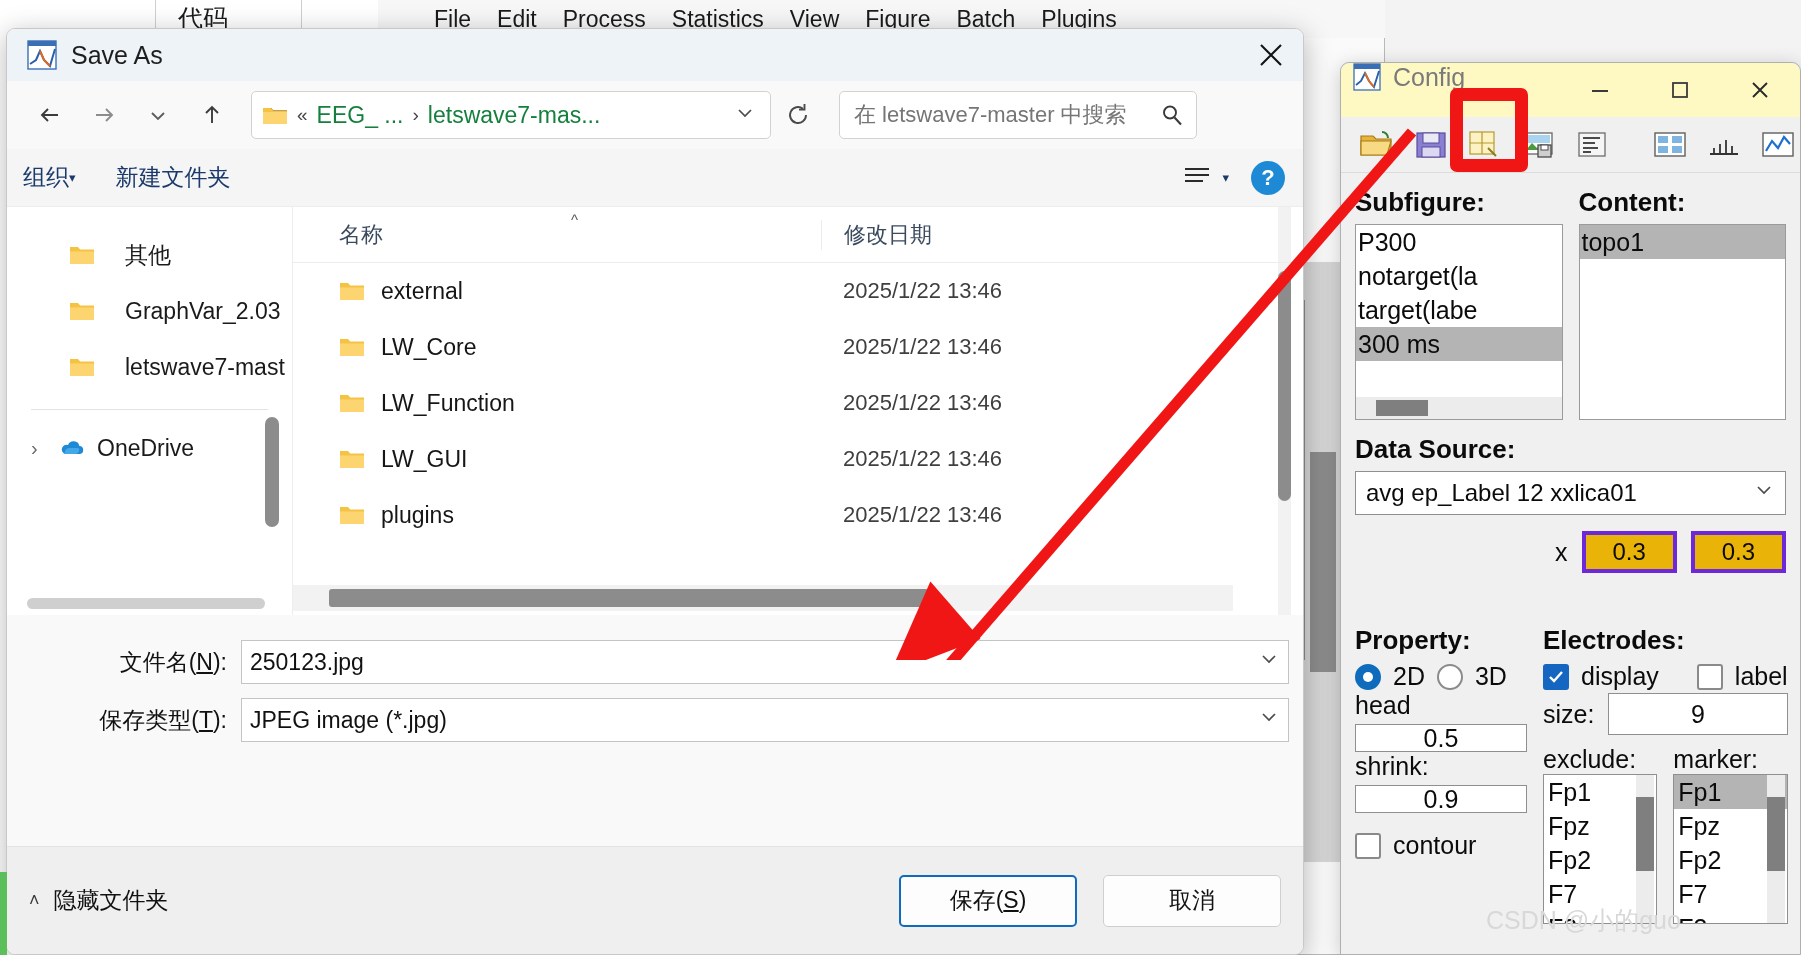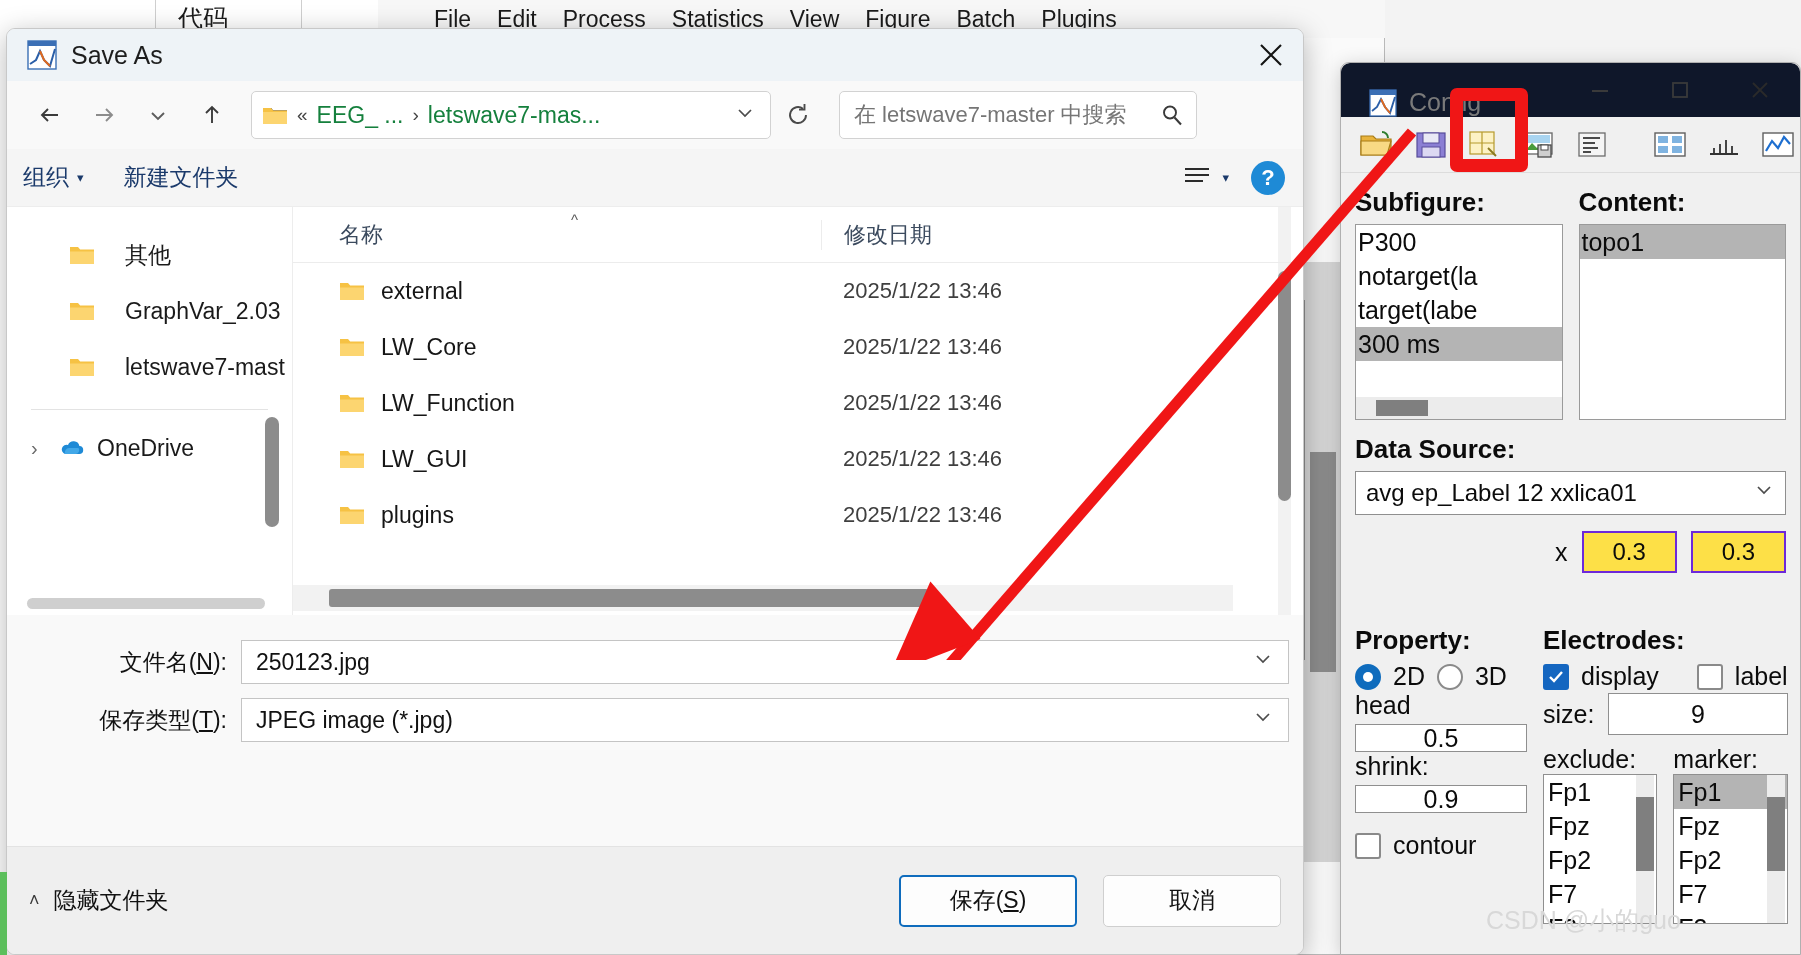--- a/index.html
+++ b/index.html
@@ -91,21 +91,21 @@
   .searchbox input{
     flex:1; border:none; outline:none; font-size:22px; color:#6d6d6d;
     font-family:"Liberation Sans", sans-serif; background:transparent;
   }
   .searchbox .mag{ width:24px; height:24px; flex:0 0 auto; }
 
   .sa-toolbar{
     height:58px; background:#f5f5f5; display:flex; align-items:center;
     padding:0 16px; position:relative; border-bottom:1px solid #ededed;
   }
-  .tb-item{ font-size:23px; color:#1b3a6b; margin-right:40px; display:flex; align-items:center; gap:8px; }
+  .tb-item{ font-size:23px; color:#1b3a6b; margin-right:40px; display:flex; align-items:center; gap:0; }
   .tb-caret{ font-size:13px; color:#1b3a6b; }
   .tb-right{ position:absolute; right:18px; display:flex; align-items:center; gap:22px; }
   .viewbtn{ display:flex; align-items:center; gap:10px; }
   .viewbtn svg{ width:30px; height:24px; }
   .helpbtn{
     width:34px; height:34px; border-radius:50%; background:#1e8ad6; color:#fff;
     display:flex; align-items:center; justify-content:center; font-size:22px; font-weight:bold;
   }
 
   .sa-body{ display:flex; height:408px; background:#ffffff; }
@@ -159,21 +159,21 @@
     position:absolute; left:0px; bottom:4px; width:940px; height:26px; background:#f2f2f2;
   }
 
   
   .sa-fields{ background:#f9f9f9; padding:18px 0 0 0; }
   .field-row{ display:flex; align-items:center; height:58px; padding-left:18px; }
   .field-label{ width:216px; text-align:right; padding-right:14px; font-size:23px; color:#111; }
   .field-label u{ text-decoration:underline; }
   .field-input{
     flex:0 0 auto; width:1048px; height:44px; background:#ffffff; border:1px solid #c4c4c4;
-    display:flex; align-items:center; padding:0 14px; font-size:23px; color:#111;
+    display:flex; align-items:center; padding:0 8px; font-size:23px; color:#111;
   }
   .field-input .chev{ margin-left:auto; }
   .field-input .chev svg{ width:22px; height:22px; }
 
   .sa-filler{ height:136px; background:#f9f9f9; }
 
   .sa-footer{
     position:absolute; left:0; right:0; bottom:0; height:108px; background:#efefef;
     display:flex; align-items:center; padding:0 22px; border-top:1px solid #e3e3e3;
   }
@@ -190,21 +190,21 @@
 
   
   #config{
     position:absolute; left:1340px; top:62px; width:461px; height:893px;
     background:#f0f0f0; border:1px solid #b0b0b0;
     border-top-left-radius:9px; border-top-right-radius:9px;
     box-shadow:0 4px 20px rgba(0,0,0,.20);
     overflow:hidden;
   }
   .cfg-title{
-    height:54px; background:#0f172a; display:flex; align-items:flex-end; padding-left:28px; position:relative;
+    height:54px; background:#fef9c3; display:flex; align-items:flex-start; padding-left:12px; position:relative;
     border-top-left-radius:9px; border-top-right-radius:9px;
   }
   .cfg-title .ml-logo{ width:28px; height:28px; margin-right:12px; }
   .cfg-title-text{ font-size:25px; color:#7a7a7a; }
   .cfg-winbtns{ position:absolute; right:0; top:0; height:54px; display:flex; }
   .cfg-wb{ width:80px; height:54px; display:flex; align-items:center; justify-content:center; }
   .cfg-wb svg{ width:24px; height:24px; }
 
   .cfg-toolbar{
     height:56px; background:#f0f0f0; display:flex; align-items:center; gap:10px; padding-left:14px;
@@ -231,21 +231,21 @@
   .combo{
     background:#ffffff; border:1px solid #8f8f8f; height:44px; display:flex; align-items:center;
     padding:0 10px; font-size:24px; color:#0b0b0b; margin-top:4px;
   }
   .combo .cv{ margin-left:auto; }
   .combo .cv svg{ width:22px; height:22px; }
 
   .xy-row{ display:flex; align-items:center; gap:14px; margin-top:16px; padding-left:200px;}
   .xy-label{ font-size:25px; color:#0b0b0b; }
   .xy-input{
-    width:108px; height:42px; background:#fde047; border:2px solid #6d28d9;
+    width:108px; height:42px; background:#eab308; border:4px solid #6d28d9;
     display:flex; align-items:center; justify-content:center; font-size:24px; color:#0b0b0b;
   }
 
   .cfg-lower{ display:flex; gap:16px; margin-top:46px; }
   .radio-row{ display:flex; align-items:center; gap:12px; margin-top:4px; }
   .radio{
     width:26px; height:26px; border-radius:50%; border:2px solid #8a8a8a; background:#fff;
     display:flex; align-items:center; justify-content:center;
   }
   .radio.on{ background:#0f6cbd; border-color:#0f6cbd; }

